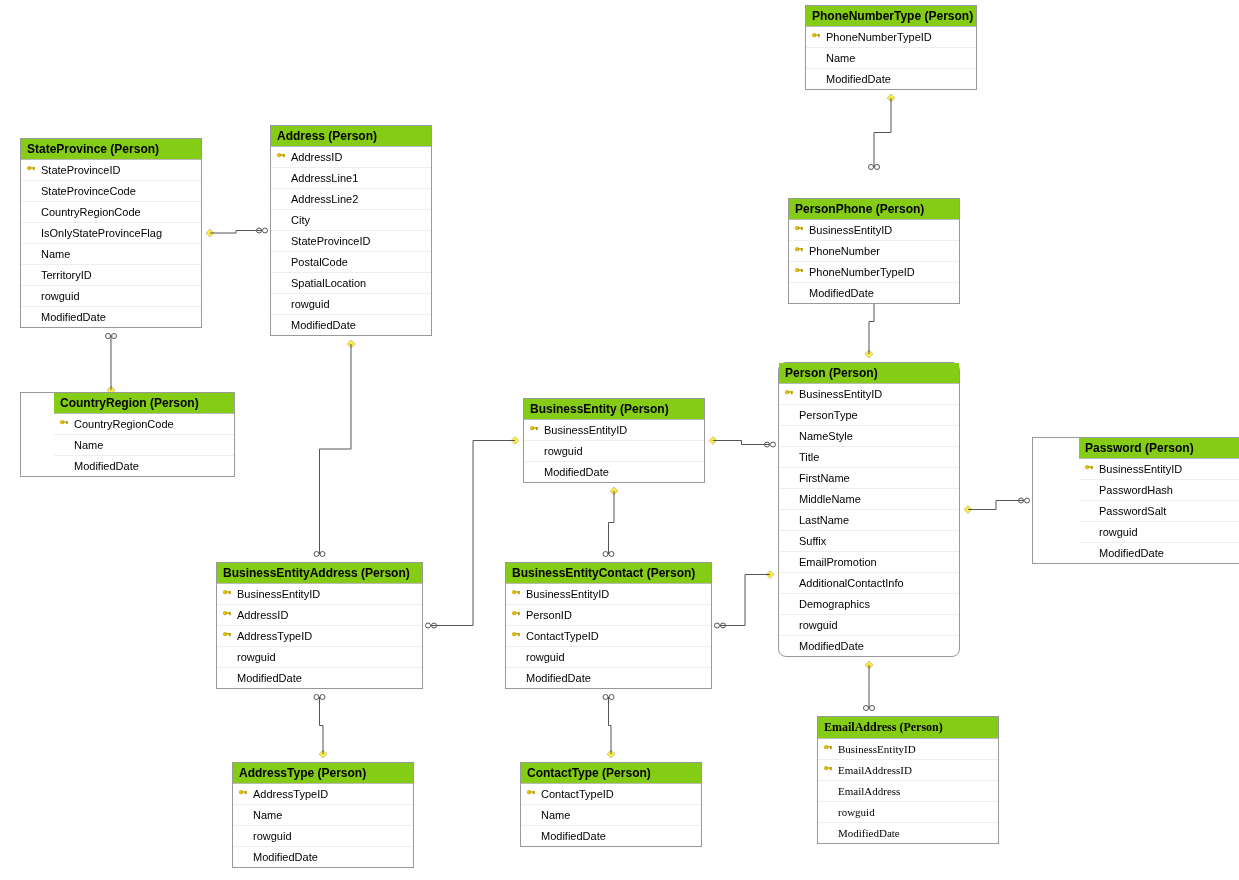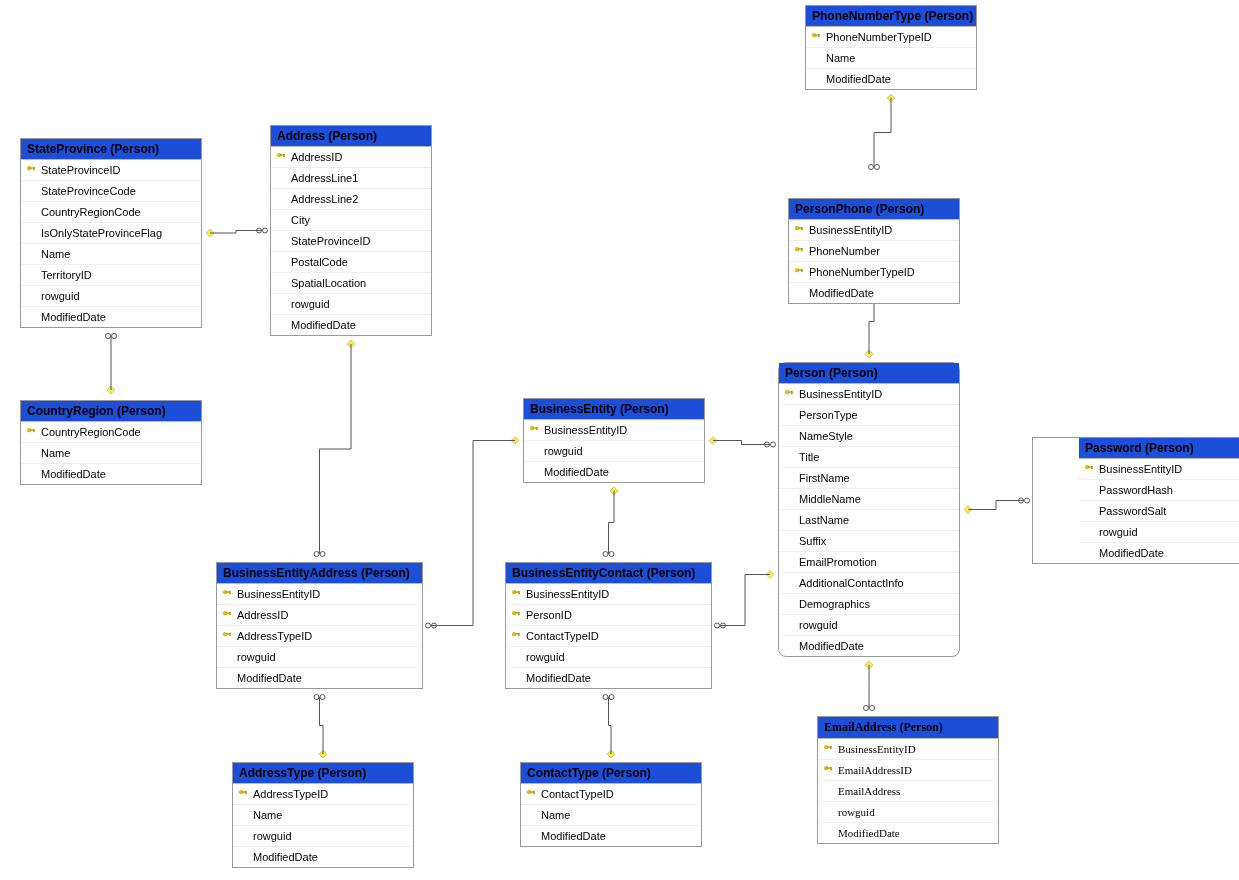--- a/index.html
+++ b/index.html
@@ -25,21 +25,21 @@
     height: 880px;
     pointer-events: none;
   }
   .entity {
     position: absolute;
     border: 1px solid #999;
     background: #fff;
     box-shadow: none;
   }
   .entity-header {
-    background: #1d4ed8;
+    background: #84cc16;
     border-bottom: 1px solid #bbb;
     padding: 3px 6px;
     font-weight: bold;
     font-size: 12px;
     white-space: nowrap;
   }
   .entity-body {
     display: flex;
     flex-direction: column;
   }
@@ -309,21 +309,21 @@
               </svg>
             </span>
             <span class="col-name">PhoneNumberTypeID</span>
           </div>
           <div class="row">
             <span class="key-cell"></span>
             <span class="col-name">ModifiedDate</span>
           </div>
         </div>
       </div>
-      <div class="entity" style="left: 20px; top: 400px; width: 180px;">
+      <div class="entity" style="left: 20px; top: 392px; width: 180px; padding-left: 33px;">
         <div class="entity-header">CountryRegion (Person)</div>
         <div class="entity-body">
           <div class="row">
             <span class="key-cell">
               <svg class="key-icon" viewBox="0 0 16 16">
                 <g fill="#e6c200" stroke="#997f00" stroke-width="0.5">
                   <circle cx="5" cy="5" r="3"></circle>
                   <rect x="7" y="4" width="7" height="2"></rect>
                   <rect x="12" y="4" width="2" height="4"></rect>
                 </g>

